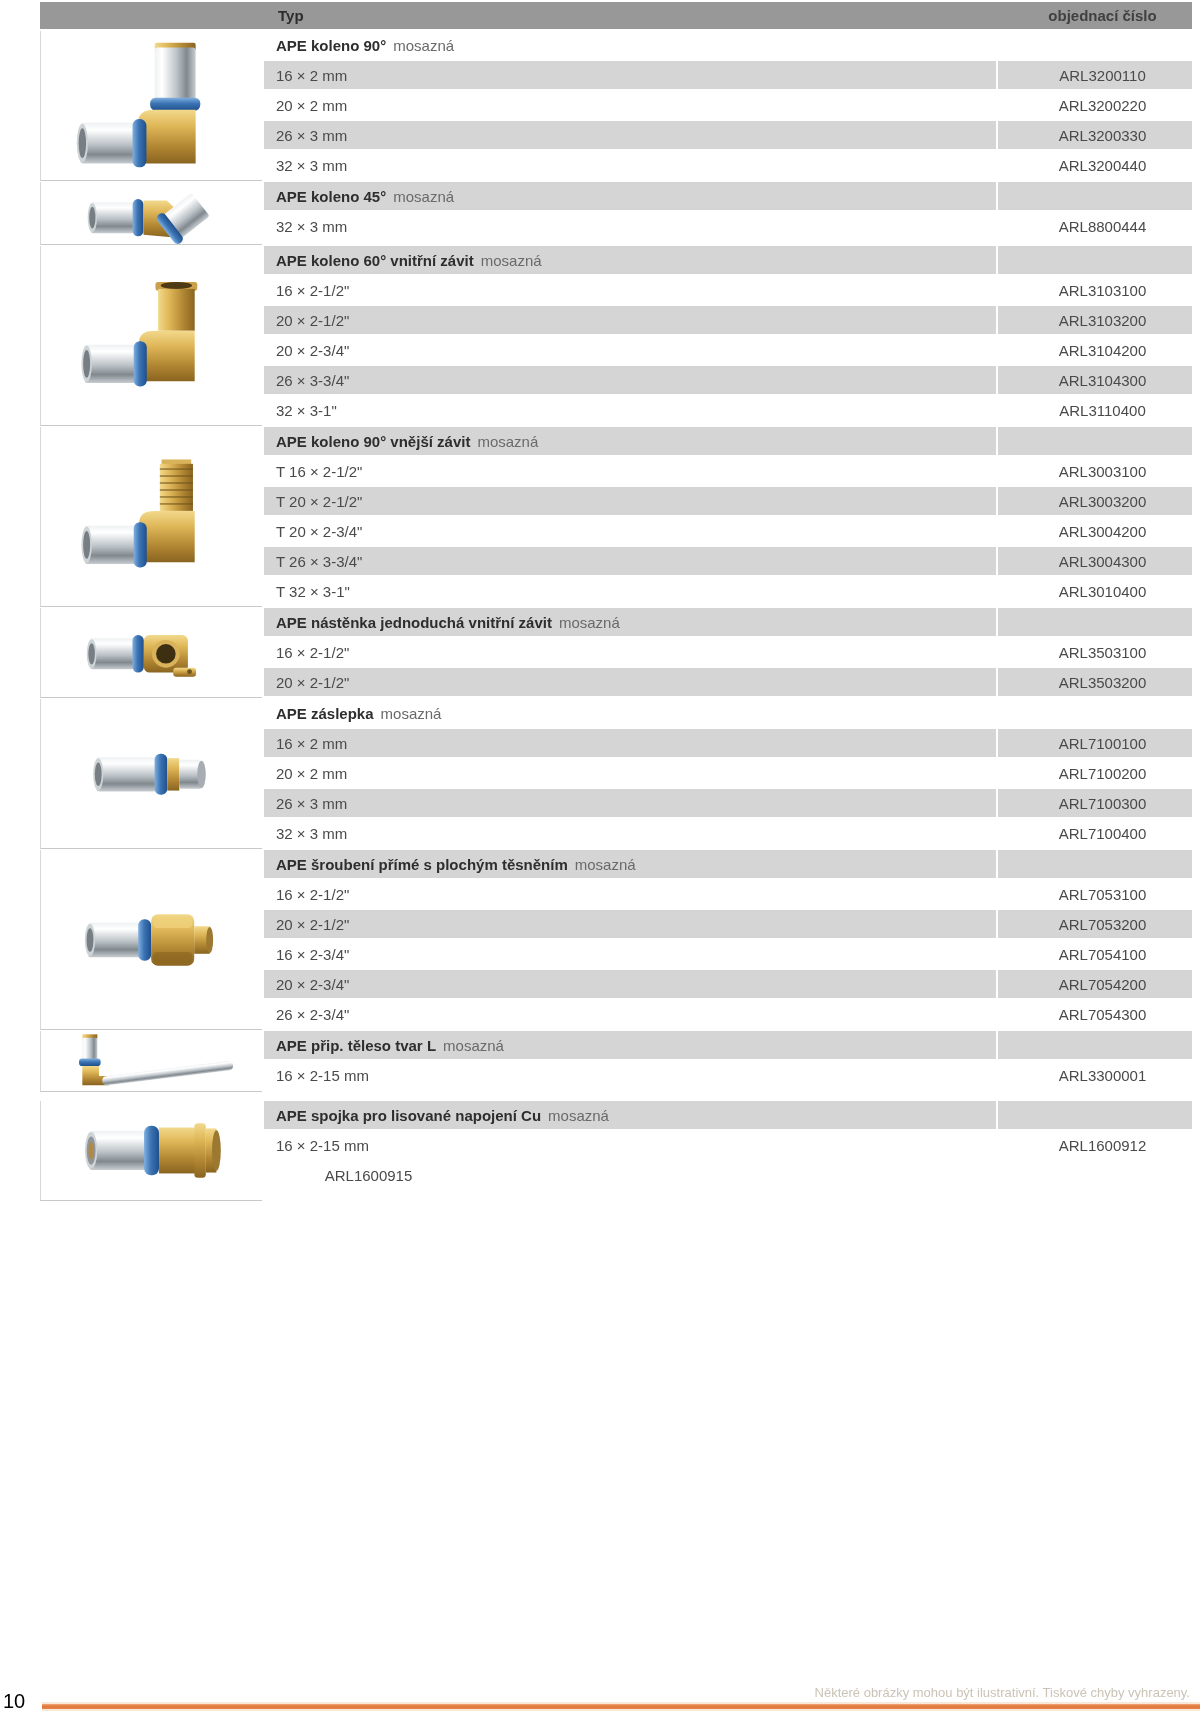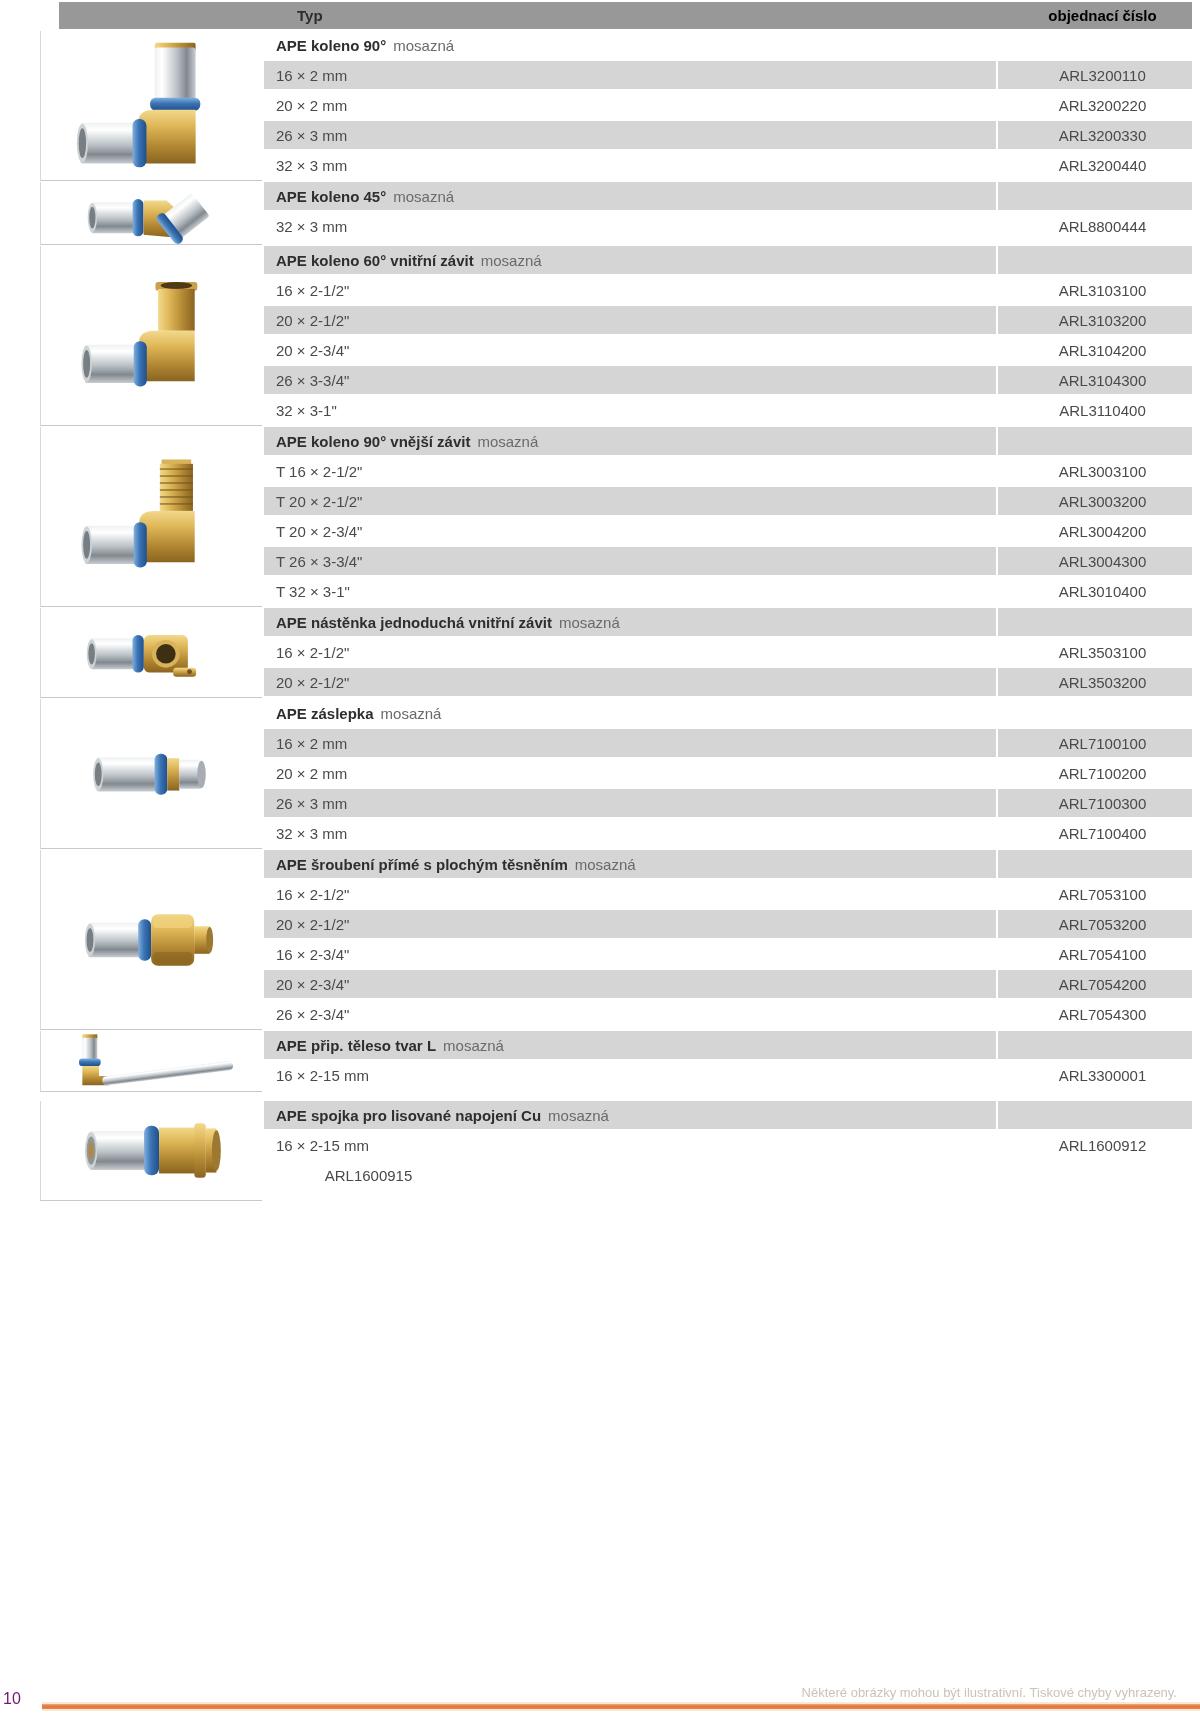--- a/index.html
+++ b/index.html
@@ -1,40 +1,40 @@
 <!DOCTYPE html>
 <html style="--accent: #e0773b; --hdr-bg: #989898; --stripe-bg: #d5d5d5;"><head>
 <meta charset="utf-8">
 <style>
   html,body{margin:0;padding:0;background:#ffffff;}
   .page{position:relative;width:1200px;height:1716px;background:#fff;overflow:hidden;
         font-family:"Liberation Sans",sans-serif;-webkit-font-smoothing:antialiased;}
   .table{position:absolute;left:40px;top:2px;width:1152px;}
-  .thead{height:27px;background:var(--hdr-bg,#989898);display:flex;align-items:center;margin-bottom:2px;margin-left:19px;}
+  .thead{height:27px;background:var(--hdr-bg,#989898);display:flex;align-items:center;margin-bottom:2px;}
   .h-typ{margin-left:238px;flex:1;font-weight:bold;font-size:15px;color:#2d2d2d;}
-  .h-order{width:179px;text-align:center;font-weight:bold;font-size:15px;color:#000000;}
+  .h-order{width:179px;text-align:center;font-weight:bold;font-size:15px;color:#404040;}
   .section{display:flex;margin-bottom:1px;}
   .section.gap-before{margin-top:9px;}
   .imgcell{width:221px;margin-right:2px;background:#fff;border-left:1px solid #d8d8d8;
            border-bottom:1px solid #c9c9c9;display:flex;align-items:center;justify-content:center;overflow:hidden;}
   .rows{flex:1;display:flex;flex-direction:column;}
   .row{display:flex;height:28px;margin-bottom:2px;}
   .cell-typ{flex:1;margin-right:2px;display:flex;align-items:center;padding-left:12px;
             font-size:15px;color:#4a4a4a;white-space:nowrap;}
   .cell-order{width:179px;display:flex;align-items:center;justify-content:center;
               font-size:15px;color:#4a4a4a;padding-left:15px;}
   .row.shaded .cell-typ,.row.shaded .cell-order{background:var(--stripe-bg,#d5d5d5);}
   .row.plain .cell-typ,.row.plain .cell-order{background:#ffffff;}
   .t-bold{font-weight:bold;color:#2e2e2e;}
   .t-sub{color:#6a6a6a;margin-left:7px;font-weight:normal;text-align:right;}
-  .footer-note{position:absolute;right:23px;top:1685px;font-size:13px;color:#cbc3b6;}
+  .footer-note{position:absolute;right:10px;top:1685px;font-size:13px;color:#cbc3b6;}
   .accent-bar{position:absolute;left:42px;right:0;top:1702px;height:5px;
               background:linear-gradient(180deg,#f2a878,var(--accent,#e0773b) 45%,#e5854e);
               border-top:2px solid #f8e8d8;border-bottom:2px solid #f8e8d8;}
-  .page-number{position:absolute;left:3px;top:1690px;font-size:16px;color:#701a75;}
+  .page-number{position:absolute;left:3px;top:1690px;font-size:20px;color:#000000;}
   .imgcell svg{display:block;}
   .defs-holder{position:absolute;width:0;height:0;overflow:hidden;}
 </style>
 </head>
 <body>
 
 <div class="page">
 
   <div class="defs-holder">
     <svg width="0" height="0" aria-hidden="true">

